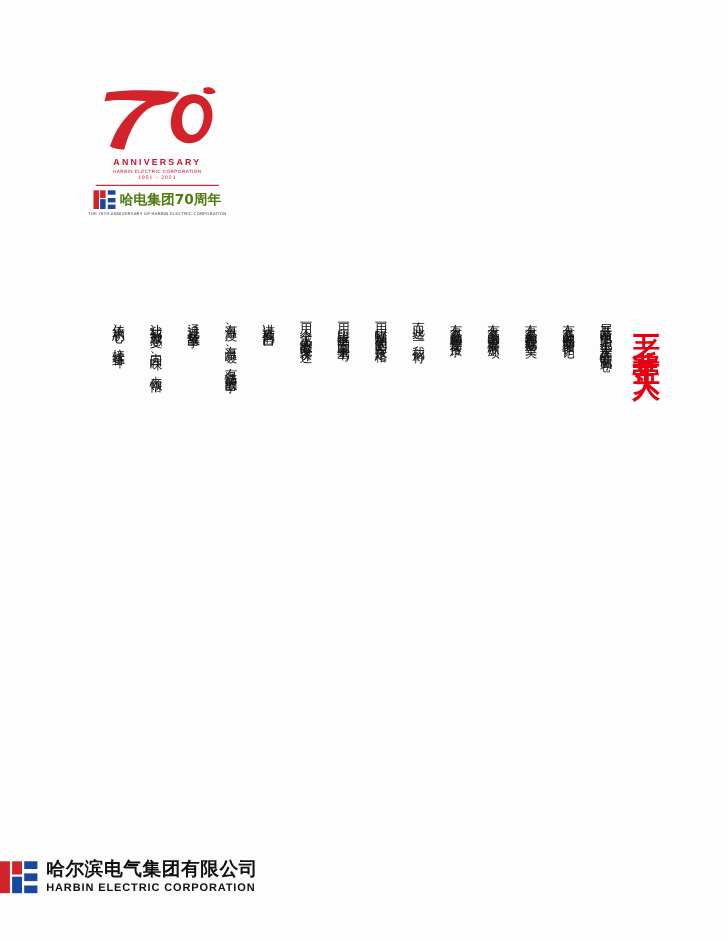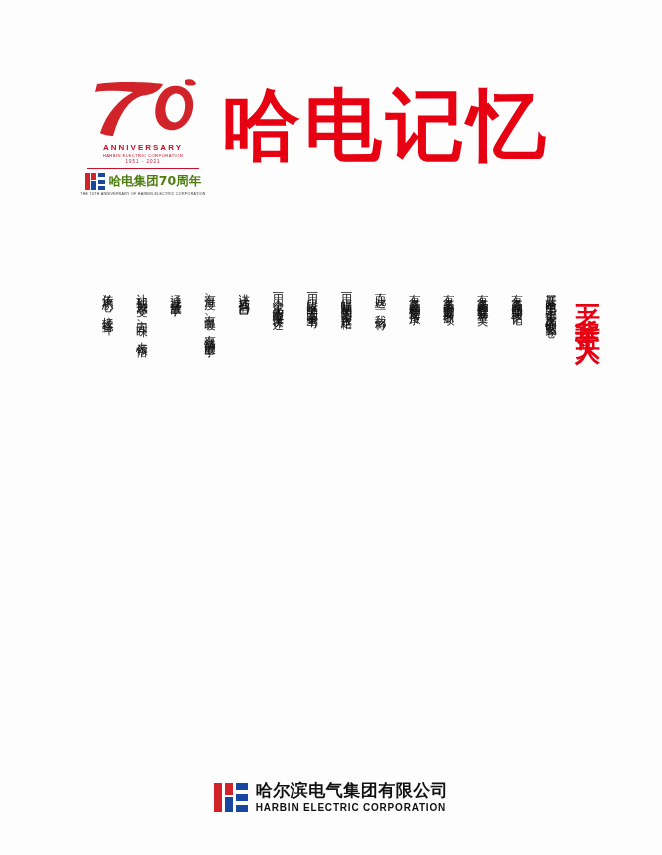--- a/index.html
+++ b/index.html
@@ -152,21 +152,21 @@
   }
 
   
   .footer {
     position: absolute;
     left: 0;
     bottom: 42px;
     width: 662px;
     display: flex;
     align-items: center;
-    justify-content: center;
+    justify-content: flex-start;
     gap: 8px;
   }
   .footer .he-mark {
     width: 34px;
     height: 29px;
   }
   .footer-text { line-height: 1.1; }
   .footer-cn {
     font-size: 17px;
     font-weight: bold;
@@ -211,21 +211,20 @@
           <div class="blue-bar" style="left:6.5px;top:8px;width:5px;height:9px;"></div>
           <div class="blue-bar" style="left:13px;top:0;width:7px;height:4px;"></div>
           <div class="blue-bar" style="left:13px;top:6.5px;width:7px;height:4px;"></div>
           <div class="blue-bar" style="left:13px;top:13px;width:7px;height:4px;"></div>
         </div>
         <div class="logo-cn">哈电集团70周年</div>
       </div>
       <div class="logo-en-line">THE 70TH ANNIVERSARY OF HARBIN ELECTRIC CORPORATION</div>
     </div>
 
-    <div class="main-title">哈电记忆</div>
   </div>
 
   <div class="poem">
     <div class="poem-col">传承初心、接续奋斗</div>
     <div class="poem-col">让我们去感受、去回味、去领悟</div>
     <div class="poem-col">通过这些故事</div>
     <div class="poem-col">有温度、有温暖、有温情的故事</div>
     <div class="poem-col">讲述我们自己</div>
     <div class="poem-col">用一个个感人的故事来讲述</div>
     <div class="poem-col">用一段段唯美的文字来书写</div>

